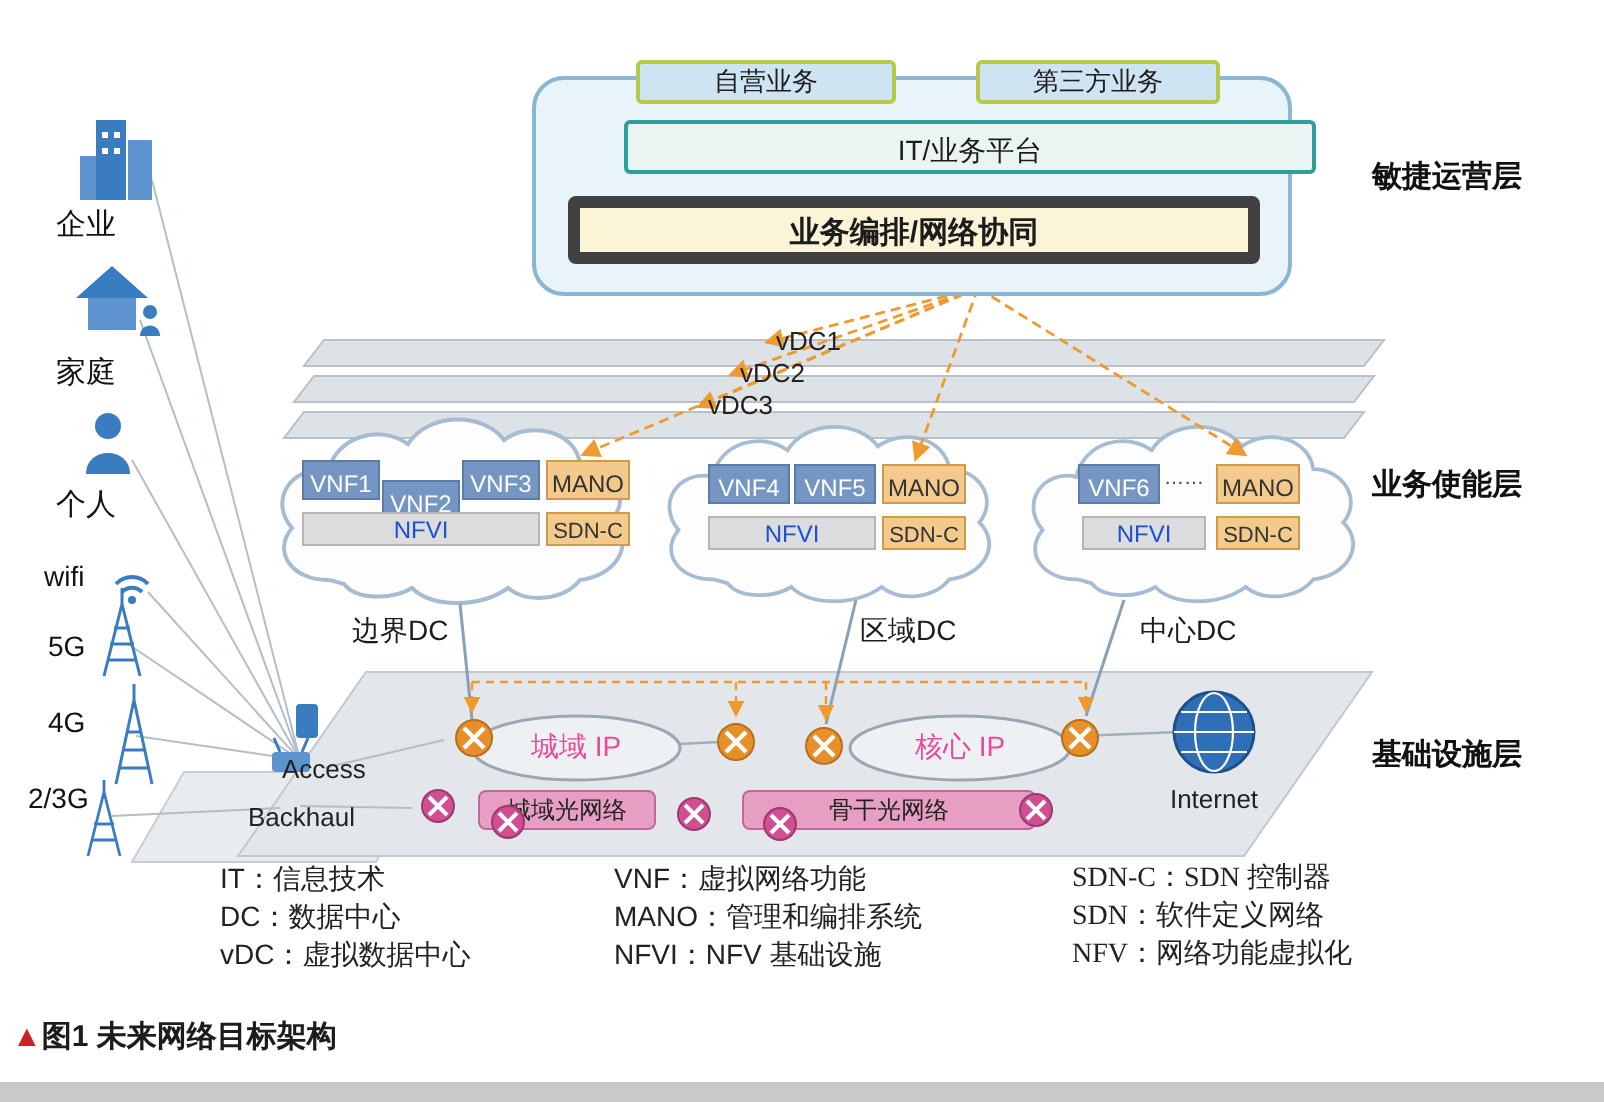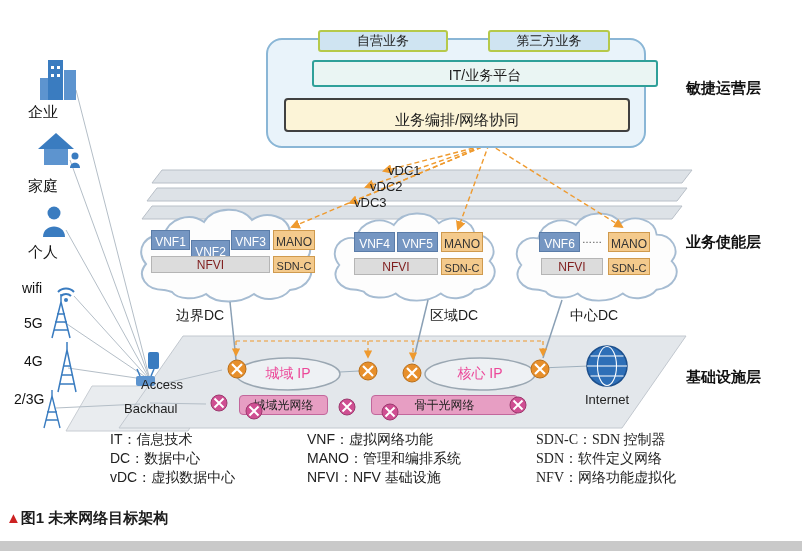--- a/index.html
+++ b/index.html
@@ -6,24 +6,24 @@
   .canvas{position:relative;width:802px;height:551px;background:#ffffff;overflow:hidden;
           font-family:"Liberation Sans","DejaVu Sans",sans-serif;color:#1c1c1c;}
   .abs{position:absolute;box-sizing:border-box;}
   .ctr{display:flex;align-items:flex-end;justify-content:center;text-align:center;}
   svg.wires{position:absolute;left:0;top:0;z-index:0;}
   .lbl{position:absolute;z-index:1;white-space:nowrap;color:#1c1c1c;}
   .layer-lbl{font-size:15px;font-weight:bold;color:#111;}
   .panel{border:2px solid #8ab6d6;border-radius:16px;background:#e9f3fa;z-index:1;}
   .tab{background:#cfe4f2;border:2px solid #b6c94a;border-radius:3px;font-size:13px;z-index:2;}
   .itbox{background:#eaf5f3;border:2px solid #2fa099;border-radius:3px;font-size:14px;z-index:2;}
-  .orchbox{background:#fcf4d7;border:2px solid #404040;border-radius:4px;font-size:15px;z-index:2;}
+  .orchbox{background:#fcf4d7;border:6px solid #404040;border-radius:4px;font-size:15px;z-index:2;font-weight:bold;}
   .vnf{background:#7596c2;border:1px solid #5a7ca8;color:#fff;font-size:12px;z-index:1;height:20px;}
   .mano{background:#f4ca8c;border:1px solid #cf9a4e;color:#333;font-size:12px;z-index:1;height:20px;}
-  .nfvi{background:#dcdcdc;border:1px solid #b5b5b5;color:#7f1d1d;font-size:12px;z-index:1;height:17px;}
+  .nfvi{background:#dcdcdc;border:1px solid #b5b5b5;color:#1d4ed8;font-size:12px;z-index:1;height:17px;}
   .sdnc{background:#f4ca8c;border:1px solid #cf9a4e;color:#333;font-size:11px;z-index:1;height:17px;}
   .optical{background:#e79ec3;border:1px solid #c2679c;border-radius:4px;color:#222;font-size:12px;z-index:1;height:20px;}
   .dc-lbl{font-size:14px;}
   .vdc-lbl{font-size:13px;color:#222;}
   .net-lbl{font-size:14px;color:#ec4899;}
   .small-lbl{font-size:13px;color:#222;}
   .side-lbl{font-size:15px;color:#111;}
   .legend-col{position:absolute;z-index:1;font-size:14px;line-height:19px;color:#222;white-space:nowrap;}
   .router{position:absolute;width:20px;height:20px;z-index:2;}
   .caption{position:absolute;left:6px;top:509px;font-size:15px;font-weight:bold;z-index:1;}

